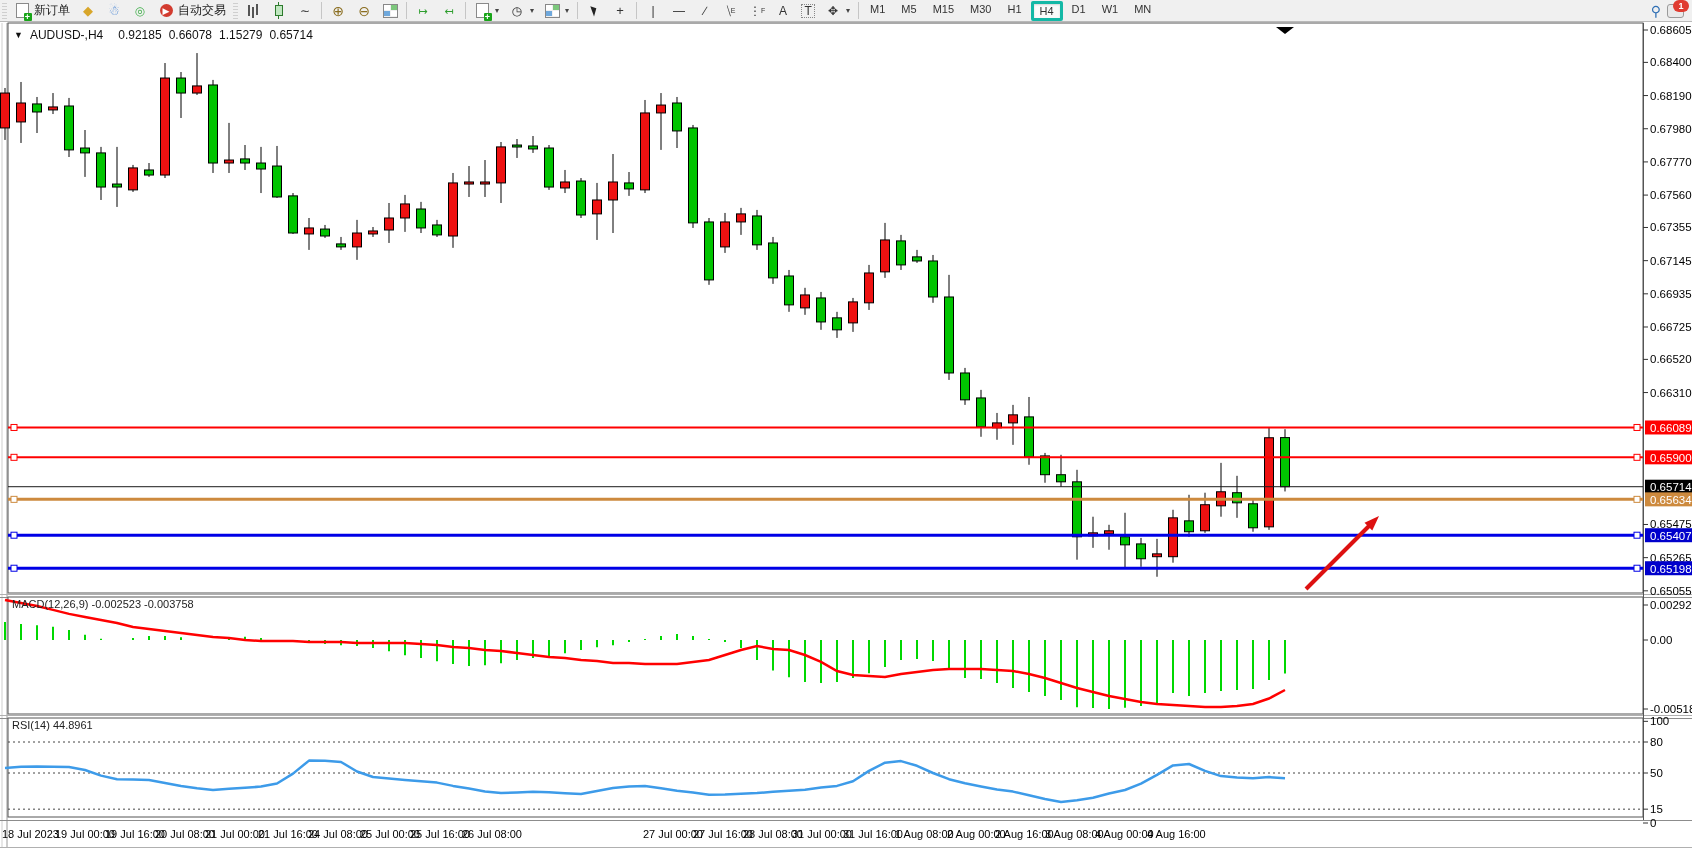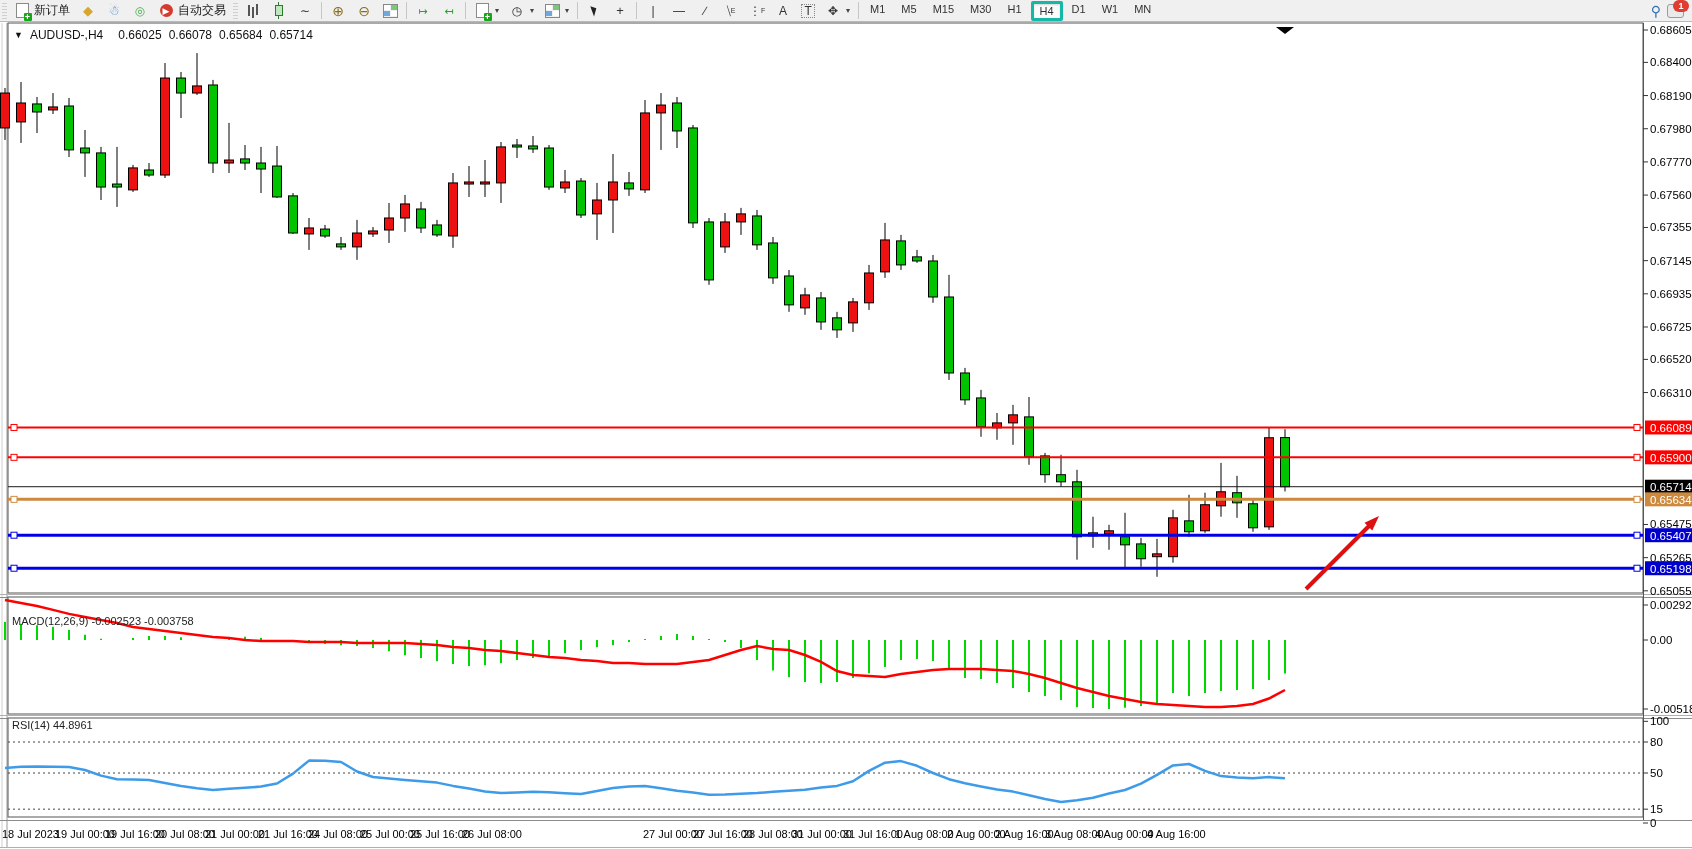--- a/index.html
+++ b/index.html
@@ -181,27 +181,27 @@
     <span class="mag">⚲</span>
     <span class="bubble">
       <span class="badge">1</span>
     </span>
   </div>
 </div>
 
 <div id="chart-title">
   <span class="tri">▼</span>
   <span style="margin-right:8px">AUDUSD-,H4</span>
-  <span>0.66025</span>
+  <span>0.92185</span>
   <span>0.66078</span>
-  <span>0.65684</span>
+  <span>1.15279</span>
   <span>0.65714</span>
 </div>
 
-<div class="ind-label" style="top:615px">MACD(12,26,9) -0.002523 -0.003758</div>
+<div class="ind-label" style="top:598px">MACD(12,26,9) -0.002523 -0.003758</div>
 <div class="ind-label" style="top:719px">RSI(14) 44.8961</div>
 
 <svg id="cv" width="1692" height="849" style="position:absolute;left:0;top:0;z-index:1">
       <rect x="0" y="21" width="1692" height="828" fill="#ffffff"></rect>
       <line x1="7" y1="23" x2="7" y2="847" stroke="#9a9a9a"></line>
       <line x1="2" y1="23" x2="2" y2="847" stroke="#cfcfcf"></line>
       <rect x="8" y="23" width="1635" height="570" fill="#fff" stroke="#555" stroke-width="1"></rect>
       <line x1="0" y1="594.5" x2="1692" y2="594.5" stroke="#b0b0b0"></line>
       <line x1="0" y1="597.5" x2="1692" y2="597.5" stroke="#8c8c8c"></line>
       <rect x="8" y="597" width="1635" height="117" fill="#fff" stroke="#555"></rect>

